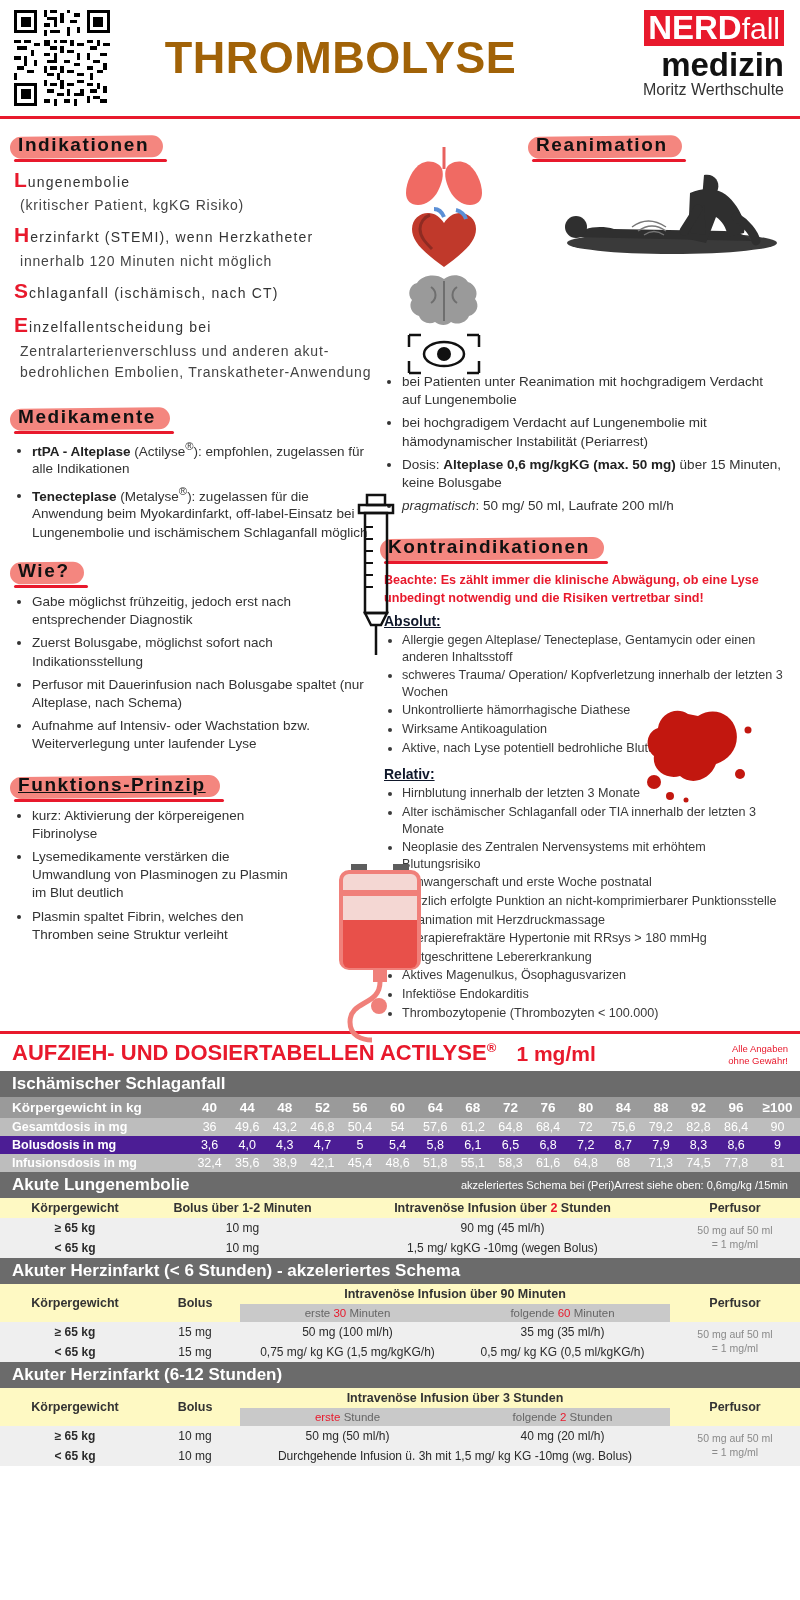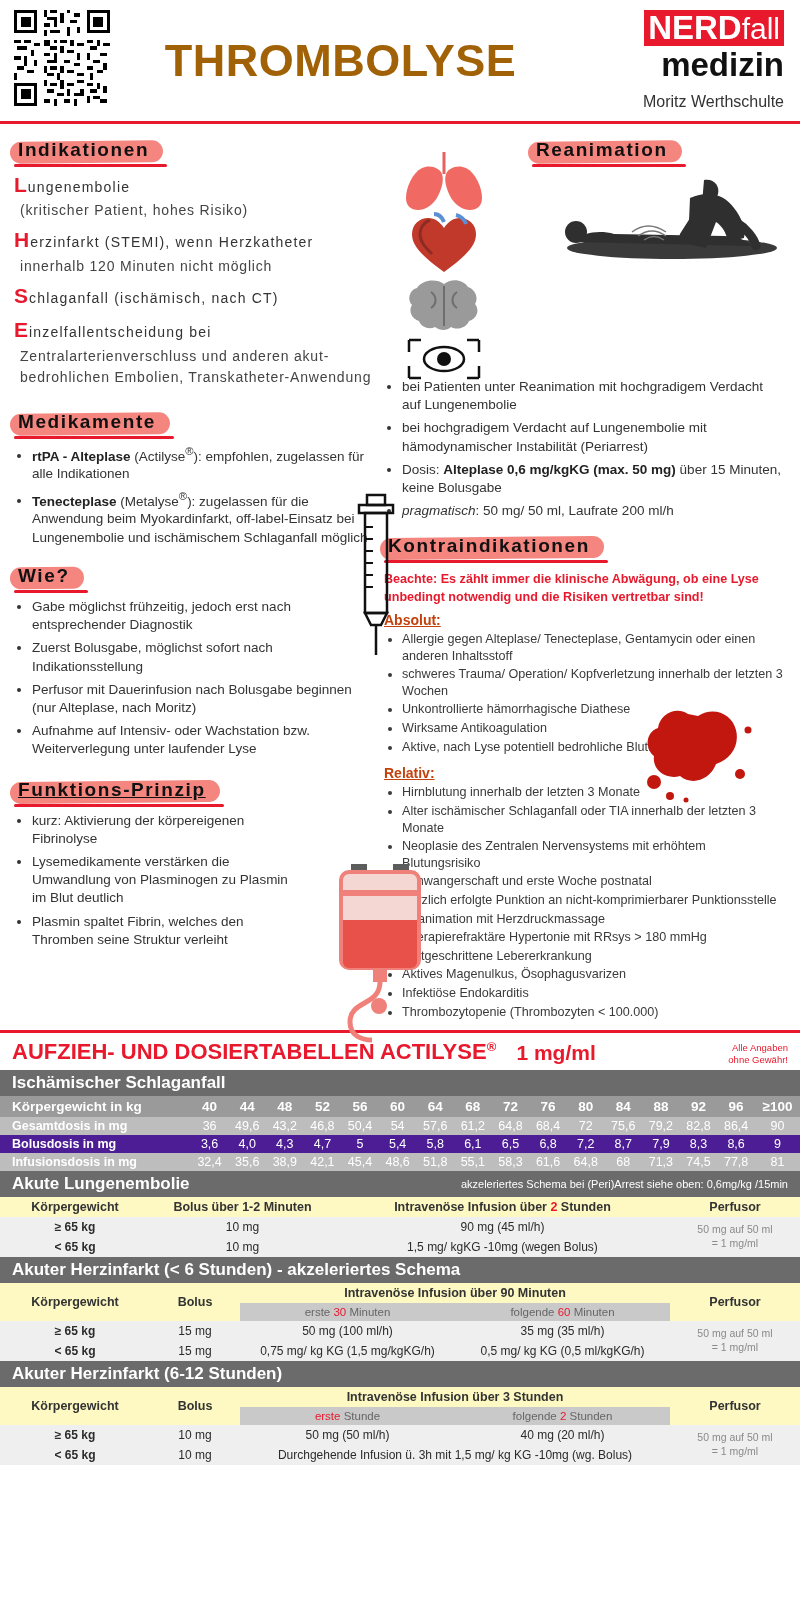--- a/index.html
+++ b/index.html
@@ -23,21 +23,21 @@
     font-family:"Liberation Sans", sans-serif;
   }
   .brand { flex:0 0 215px; text-align:right; padding-right:2px; }
   .brand-top { line-height:1; }
   .brand-nerd {
     display:inline-block; background:#e8192c; color:#fff; font-weight:bold;
     font-size:33px; padding:1px 4px 2px 4px; letter-spacing:0px;
   }
   .brand-fall { font-size:30px; font-weight:normal; color:#fff; }
   .brand-medizin { font-size:33px; font-weight:bold; color:#111; margin-top:2px; line-height:1; }
-  .brand-author { font-size:16px; color:#333; margin-top:12px; }
+  .brand-author { font-size:16px; color:#333; margin-top:0; }
   .hr-red { height:3px; background:#e8192c; margin:4px 0 0 0; }
 
   
   .body-cols { display:flex; padding:6px 14px 0 14px; gap:10px; }
   .col-left { width:360px; }
   .col-right { width:400px; }
 
   .sec-head {
     display:inline-block; position:relative; font-size:19px; font-weight:bold;
     color:#111; letter-spacing:1.6px; padding:1px 8px 3px 4px; margin:8px 0 6px 0;
@@ -59,21 +59,21 @@
 
   
   .lhse-item { margin-bottom:4px; line-height:1.45; }
   .lhse-item .cap { font-size:21px; font-weight:bold; color:#e8192c; letter-spacing:1px; }
   .lhse-item .rest { font-size:14px; letter-spacing:1.2px; color:#333; }
   .lhse-sub { font-size:14px; letter-spacing:0.8px; color:#444; margin-left:6px; line-height:1.5; }
   .icon-stack { width:120px; padding-top:18px; display:flex; flex-direction:column; align-items:center; gap:2px;}
 
   
   .ki-warn { color:#e8192c; font-weight:bold; font-size:12.6px; line-height:1.45; margin:4px 0 6px 0; }
-  .ki-label { font-weight:bold; font-size:14px; text-decoration:underline; color:#c2410c; margin-top:4px; }
+  .ki-label { font-weight:bold; font-size:14px; text-decoration:underline; color:#0f172a; margin-top:4px; }
   .ki-label.rel { margin-top:10px; }
   ul.ki { margin:3px 0 0 0; padding-left:18px; }
   ul.ki li { font-size:12.6px; line-height:1.32; margin-bottom:2px; color:#3a3a3a; }
 
   
   .table-block { margin-top:8px; }
   .tb-title {
     background:#ffffff; color:#e8192c; font-weight:bold; font-size:22px;
     padding:6px 12px 4px 12px; display:flex; align-items:flex-end; justify-content:space-between;
     border-top:3px solid #e8192c;
@@ -223,21 +223,21 @@
 
     <div class="col-left">
 
       <div class="sec-head red-underline">
         <span class="hl"></span><span class="txt">Indikationen</span>
       </div>
 
       <div>
         <div class="lhse-item">
           <span class="cap">L</span><span class="rest">ungenembolie</span>
-          <div class="lhse-sub">(kritischer Patient, hohes Risiko)</div>
+          <div class="lhse-sub">(kritischer Patient, kgKG Risiko)</div>
         </div>
         <div class="lhse-item">
           <span class="cap">H</span><span class="rest">erzinfarkt (STEMI), wenn Herzkatheter</span>
           <div class="lhse-sub">innerhalb 120 Minuten nicht möglich</div>
         </div>
         <div class="lhse-item">
           <span class="cap">S</span><span class="rest">chlaganfall (ischämisch, nach CT)</span>
         </div>
         <div class="lhse-item">
           <span class="cap">E</span><span class="rest">inzelfallentscheidung bei</span>
@@ -252,21 +252,21 @@
         <li><b>rtPA - Alteplase</b> (Actilyse<sup>®</sup>): empfohlen, zugelassen für alle Indikationen</li>
         <li><b>Tenecteplase</b> (Metalyse<sup>®</sup>): zugelassen für die Anwendung beim Myokardinfarkt, off-label-Einsatz bei Lungenembolie und ischämischem Schlaganfall möglich</li>
       </ul>
 
       <div class="sec-head red-underline" style="margin-top:12px;">
         <span class="hl"></span><span class="txt">Wie?</span>
       </div>
       <ul class="bullets">
         <li>Gabe möglichst frühzeitig, jedoch erst nach entsprechender Diagnostik</li>
         <li>Zuerst Bolusgabe, möglichst sofort nach Indikationsstellung</li>
-        <li>Perfusor mit Dauerinfusion nach Bolusgabe beginnen (nur Alteplase, nach Moritz)</li>
+        <li>Perfusor mit Dauerinfusion nach Bolusgabe spaltet (nur Alteplase, nach Schema)</li>
         <li>Aufnahme auf Intensiv- oder Wachstation bzw. Weiterverlegung unter laufender Lyse</li>
       </ul>
 
       <div class="sec-head red-underline" style="margin-top:14px;text-decoration:underline;">
         <span class="hl"></span><span class="txt">Funktions-Prinzip</span>
       </div>
       <ul class="bullets" style="width:290px;">
         <li>kurz: Aktivierung der körpereigenen Fibrinolyse</li>
         <li>Lysemedikamente verstärken die Umwandlung von Plasminogen zu Plasmin im Blut deutlich</li>
         <li>Plasmin spaltet Fibrin, welches den Thromben seine Struktur verleiht</li>
@@ -329,21 +329,21 @@
         </div>
       </div>
 
       <ul class="bullets" style="margin-top:-4px;">
         <li>bei Patienten unter Reanimation mit hochgradigem Verdacht auf Lungenembolie</li>
         <li>bei hochgradigem Verdacht auf Lungenembolie mit hämodynamischer Instabilität (Periarrest)</li>
         <li>Dosis: <b>Alteplase 0,6 mg/kgKG  (max. 50 mg)</b> über 15 Minuten, keine Bolusgabe</li>
         <li><i>pragmatisch</i>: 50 mg/ 50 ml, Laufrate 200 ml/h</li>
       </ul>
 
-      <div class="sec-head red-underline" style="margin-top:8px;">
+      <div class="sec-head red-underline" style="margin-top:14px;">
         <span class="hl"></span><span class="txt">Kontraindikationen</span>
       </div>
 
       <div class="ki-warn">Beachte: Es zählt immer die klinische Abwägung, ob eine Lyse unbedingt notwendig und die Risiken vertretbar sind!</div>
       <div class="ki-label">Absolut:</div>
       <ul class="ki">
         <li>Allergie gegen Alteplase/ Tenecteplase, Gentamycin oder einen anderen Inhaltsstoff</li>
         <li>schweres Trauma/ Operation/ Kopfverletzung innerhalb der letzten 3 Wochen</li>
         <li>Unkontrollierte hämorrhagische Diathese</li>
         <li>Wirksame Antikoagulation</li>

